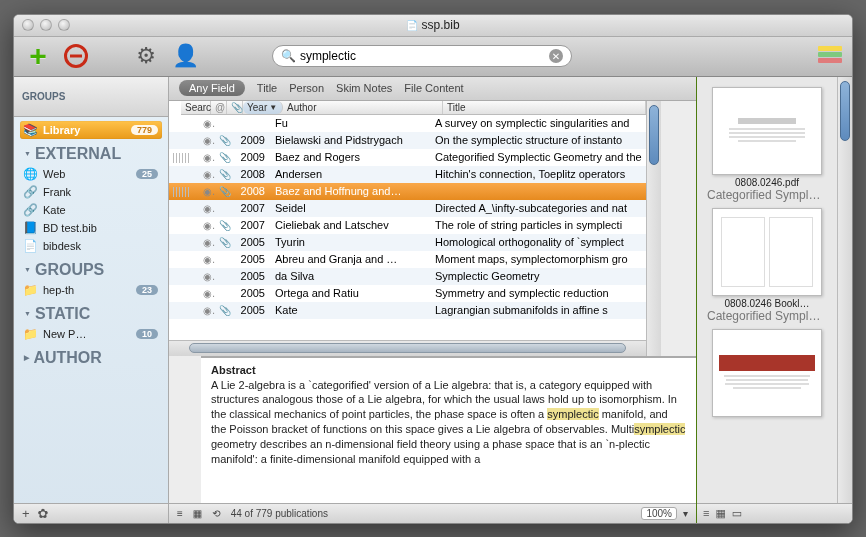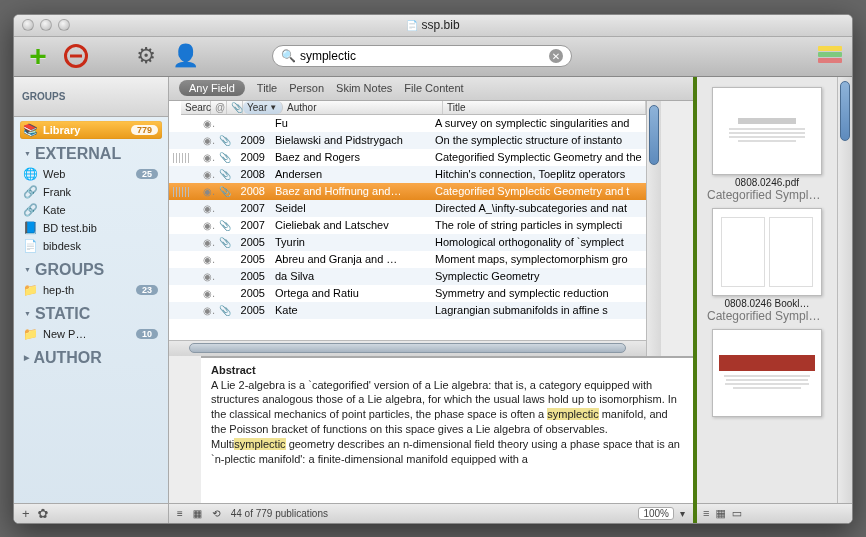--- a/index.html
+++ b/index.html
@@ -26,21 +26,21 @@
 .side-toolbar { height: 40px; background: linear-gradient(#f0f0f0,#d5d5d5); border-bottom: 1px solid #aaa; display:flex; align-items:center; padding: 10px 8px; font-weight: bold; color: #5a6a7a; font-size: 10px; }
 .side-section { padding: 4px 6px; }
 .side-head { color: #6a7a8a; font-size: 16px; font-weight: bold; padding: 6px 4px 2px; display:flex; align-items:center; gap:4px;}
 .side-head::before { content: "▼"; font-size: 7px; }
 .side-head.collapsed::before { content: "▶"; }
 .side-item { display: flex; align-items: center; padding: 2px 4px; gap: 5px; color: #222; border-radius: 3px; }
 .side-item.sel { background: linear-gradient(#ffc24a, #e99a1a); color: #fff; font-weight: bold; border-radius: 3px; box-shadow: inset 0 0 1px rgba(0,0,0,0.3); }
 .badge { margin-left: auto; background: #8aa3b8; color: #fff; border-radius: 8px; padding: 0 6px; font-size: 9px; font-weight: bold; }
 .side-item.sel .badge { background: rgba(255,255,255,0.9); color: #c77a10; }
 .side-icon { width: 14px; height: 14px; display:inline-flex;align-items:center;justify-content:center;font-size:12px; }
-.center { flex: 1; display: flex; flex-direction: column; border-right: 4px solid #4d7c0f; min-width: 0; }
+.center { flex: 1; display: flex; flex-direction: column; border-right: 1px solid #4d7c0f; min-width: 0; }
 .scope-bar { height: 24px; background: linear-gradient(#e4e4e4,#cfcfcf); border-bottom: 1px solid #aaa; display: flex; align-items: center; gap: 12px; padding: 0 10px; font-size: 11px; color: #444; }
 .scope-pill { background: linear-gradient(#8b8b8b,#6d6d6d); color: #fff; padding: 2px 10px; border-radius: 9px; font-size: 11px; }
 .table { flex: 0 0 255px; min-height:0; display:flex; flex-direction:column; background: #fff; }
 .thead { display: flex; background: linear-gradient(#fafafa,#e2e2e2); border-bottom: 1px solid #bbb; font-size: 10px; color: #333; height: 14px; margin-left: 12px; }
 .th { padding: 2px 4px; border-right: 1px solid #ccc; display:flex;align-items:center; }
 .th.year { background: linear-gradient(#dce7f2,#c5d6e6); }
 .th.year::after { content: " ▼"; font-size: 8px; margin-left: 2px; }
 .tbody { flex:1; overflow-y: auto; }
 .tr { display: flex; font-size: 11px; height: 17px; align-items: center; color: #000; }
 .tr:nth-child(even) { background: #f0f5fa; }
@@ -220,21 +220,20 @@
     <div class="td c-year">2008</div>
     <div class="td c-author">Andersen</div>
     <div class="td c-title">Hitchin's connection, Toeplitz operators</div>
               </div>
               <div class="tr selected">
     <div class="td c-search"><span class="stripe"></span></div>
     <div class="td c-at at">◉</div>
     <div class="td c-clip clip">📎</div>
     <div class="td c-year">2008</div>
     <div class="td c-author">Baez and Hoffnung and…</div>
-    <div class="td c-title">Categorified Symplectic Geometry and t</div>
               </div>
               <div class="tr">
     <div class="td c-search"></div>
     <div class="td c-at at">◉</div>
     <div class="td c-clip clip"></div>
     <div class="td c-year">2007</div>
     <div class="td c-author">Seidel</div>
     <div class="td c-title">Directed A_\infty-subcategories and nat</div>
               </div>
               <div class="tr">

